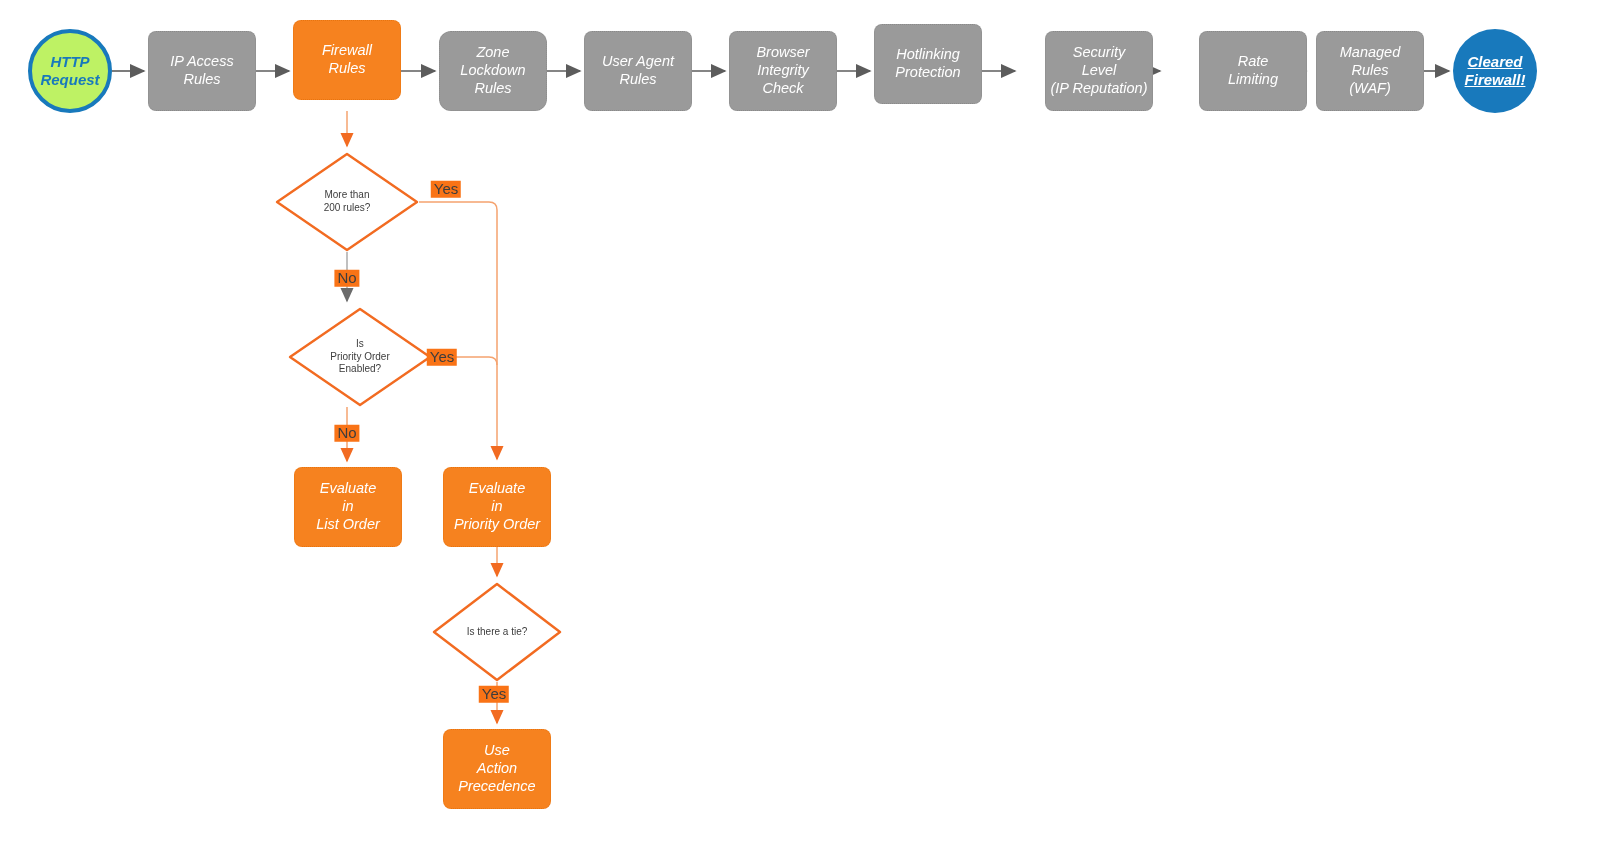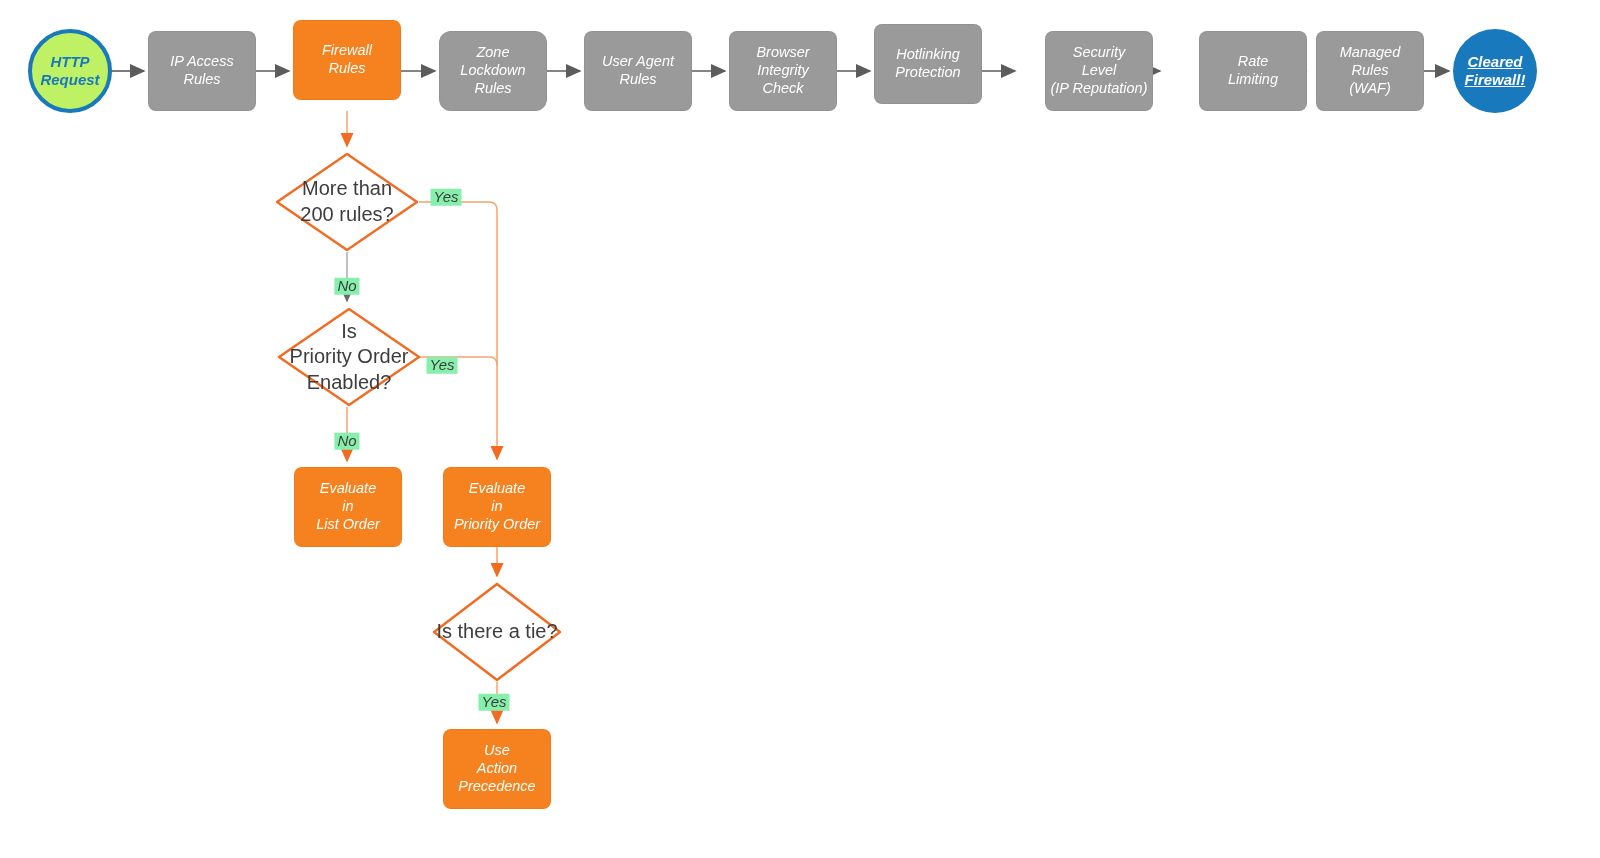--- a/index.html
+++ b/index.html
@@ -36,27 +36,27 @@
     font-weight:bold;font-style:italic;font-size:15px;line-height:1.2;
   }
   .start{background:#bef264;border:4.5px solid var(--blue);color:var(--blue);}
   .end{background:var(--blue);border:none;color:#ffffff;}
 
   .diamond{position:absolute;}
   .diamond svg{position:absolute;left:0;top:0;width:100%;height:100%;}
   .diamond .dq{
     position:absolute;inset:0;display:flex;align-items:center;justify-content:center;
     text-align:center;white-space:pre-line;color:var(--text_dark);
-    font-size:20px;line-height:1.28;
+    font-size:10px;line-height:1.28;
   }
 
   .edge-label{
     position:absolute;transform:translate(-50%,-50%);
-    font-style:italic;font-size:15px;color:var(--text_dark);
-    background:#86efac;padding:0 3px;line-height:1.1;margin-top:8px;
+    font-size:15px;color:var(--text_dark);
+    background:#f97316;padding:0 3px;line-height:1.1;
   }
 </style>
 </head>
 <body>
 
 <div class="canvas">
 
   <svg class="wires" viewBox="0 0 1600 858">
     <defs>
       <marker id="arrow-dark" markerWidth="11" markerHeight="9" refX="9" refY="4.5" orient="auto">
@@ -130,21 +130,21 @@
 Firewall!</div>
 
   <div class="diamond" style="left:275px;top:152px;width:144px;height:100px;">
     <svg viewBox="0 0 144 100">
       <polygon points="72,2 142,50 72,98 2,50" fill="#ffffff" stroke="var(--orange_stroke)" stroke-width="2.4" stroke-linejoin="round"></polygon>
     </svg>
     <span class="dq">More than
 200 rules?</span>
   </div>
 
-  <div class="diamond" style="left:277px;top:307px;width:144px;height:100px;">
+  <div class="diamond" style="left:288px;top:307px;width:144px;height:100px;">
     <svg viewBox="0 0 144 100">
       <polygon points="72,2 142,50 72,98 2,50" fill="#ffffff" stroke="var(--orange_stroke)" stroke-width="2.4" stroke-linejoin="round"></polygon>
     </svg>
     <span class="dq">Is
 Priority Order
 Enabled?</span>
   </div>
 
   <div class="diamond" style="left:432px;top:582px;width:130px;height:100px;">
     <svg viewBox="0 0 130 100">

